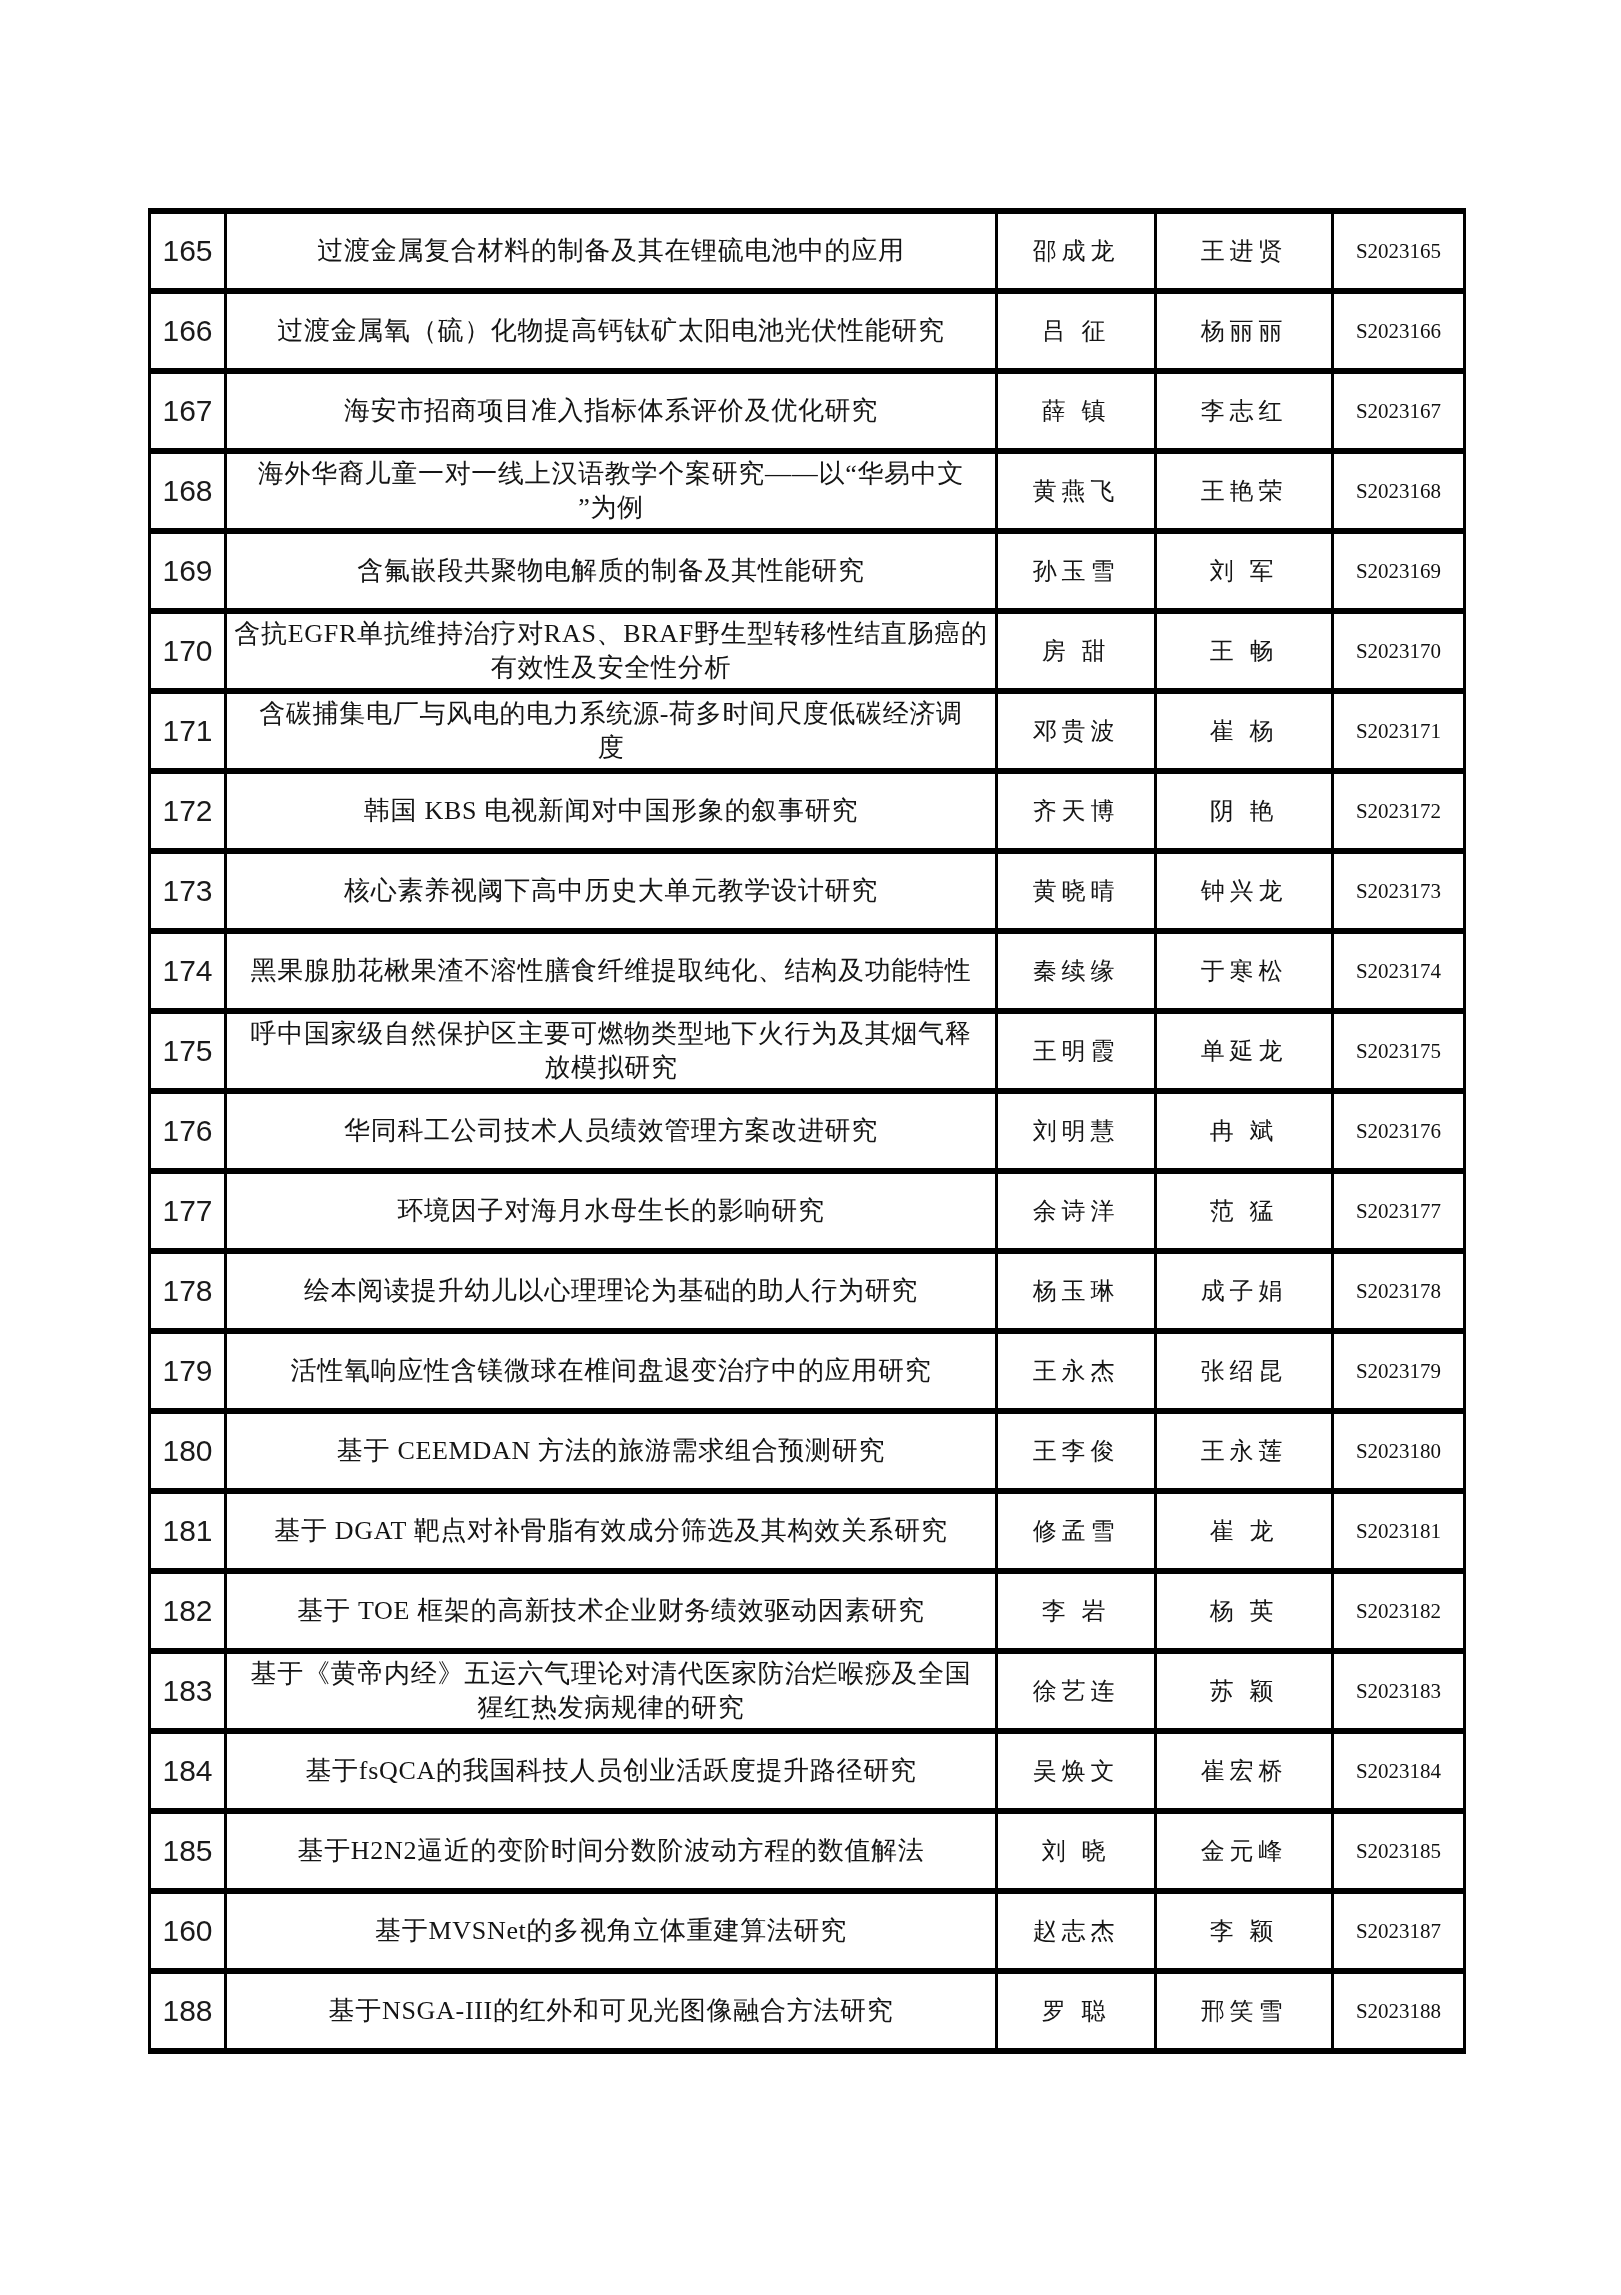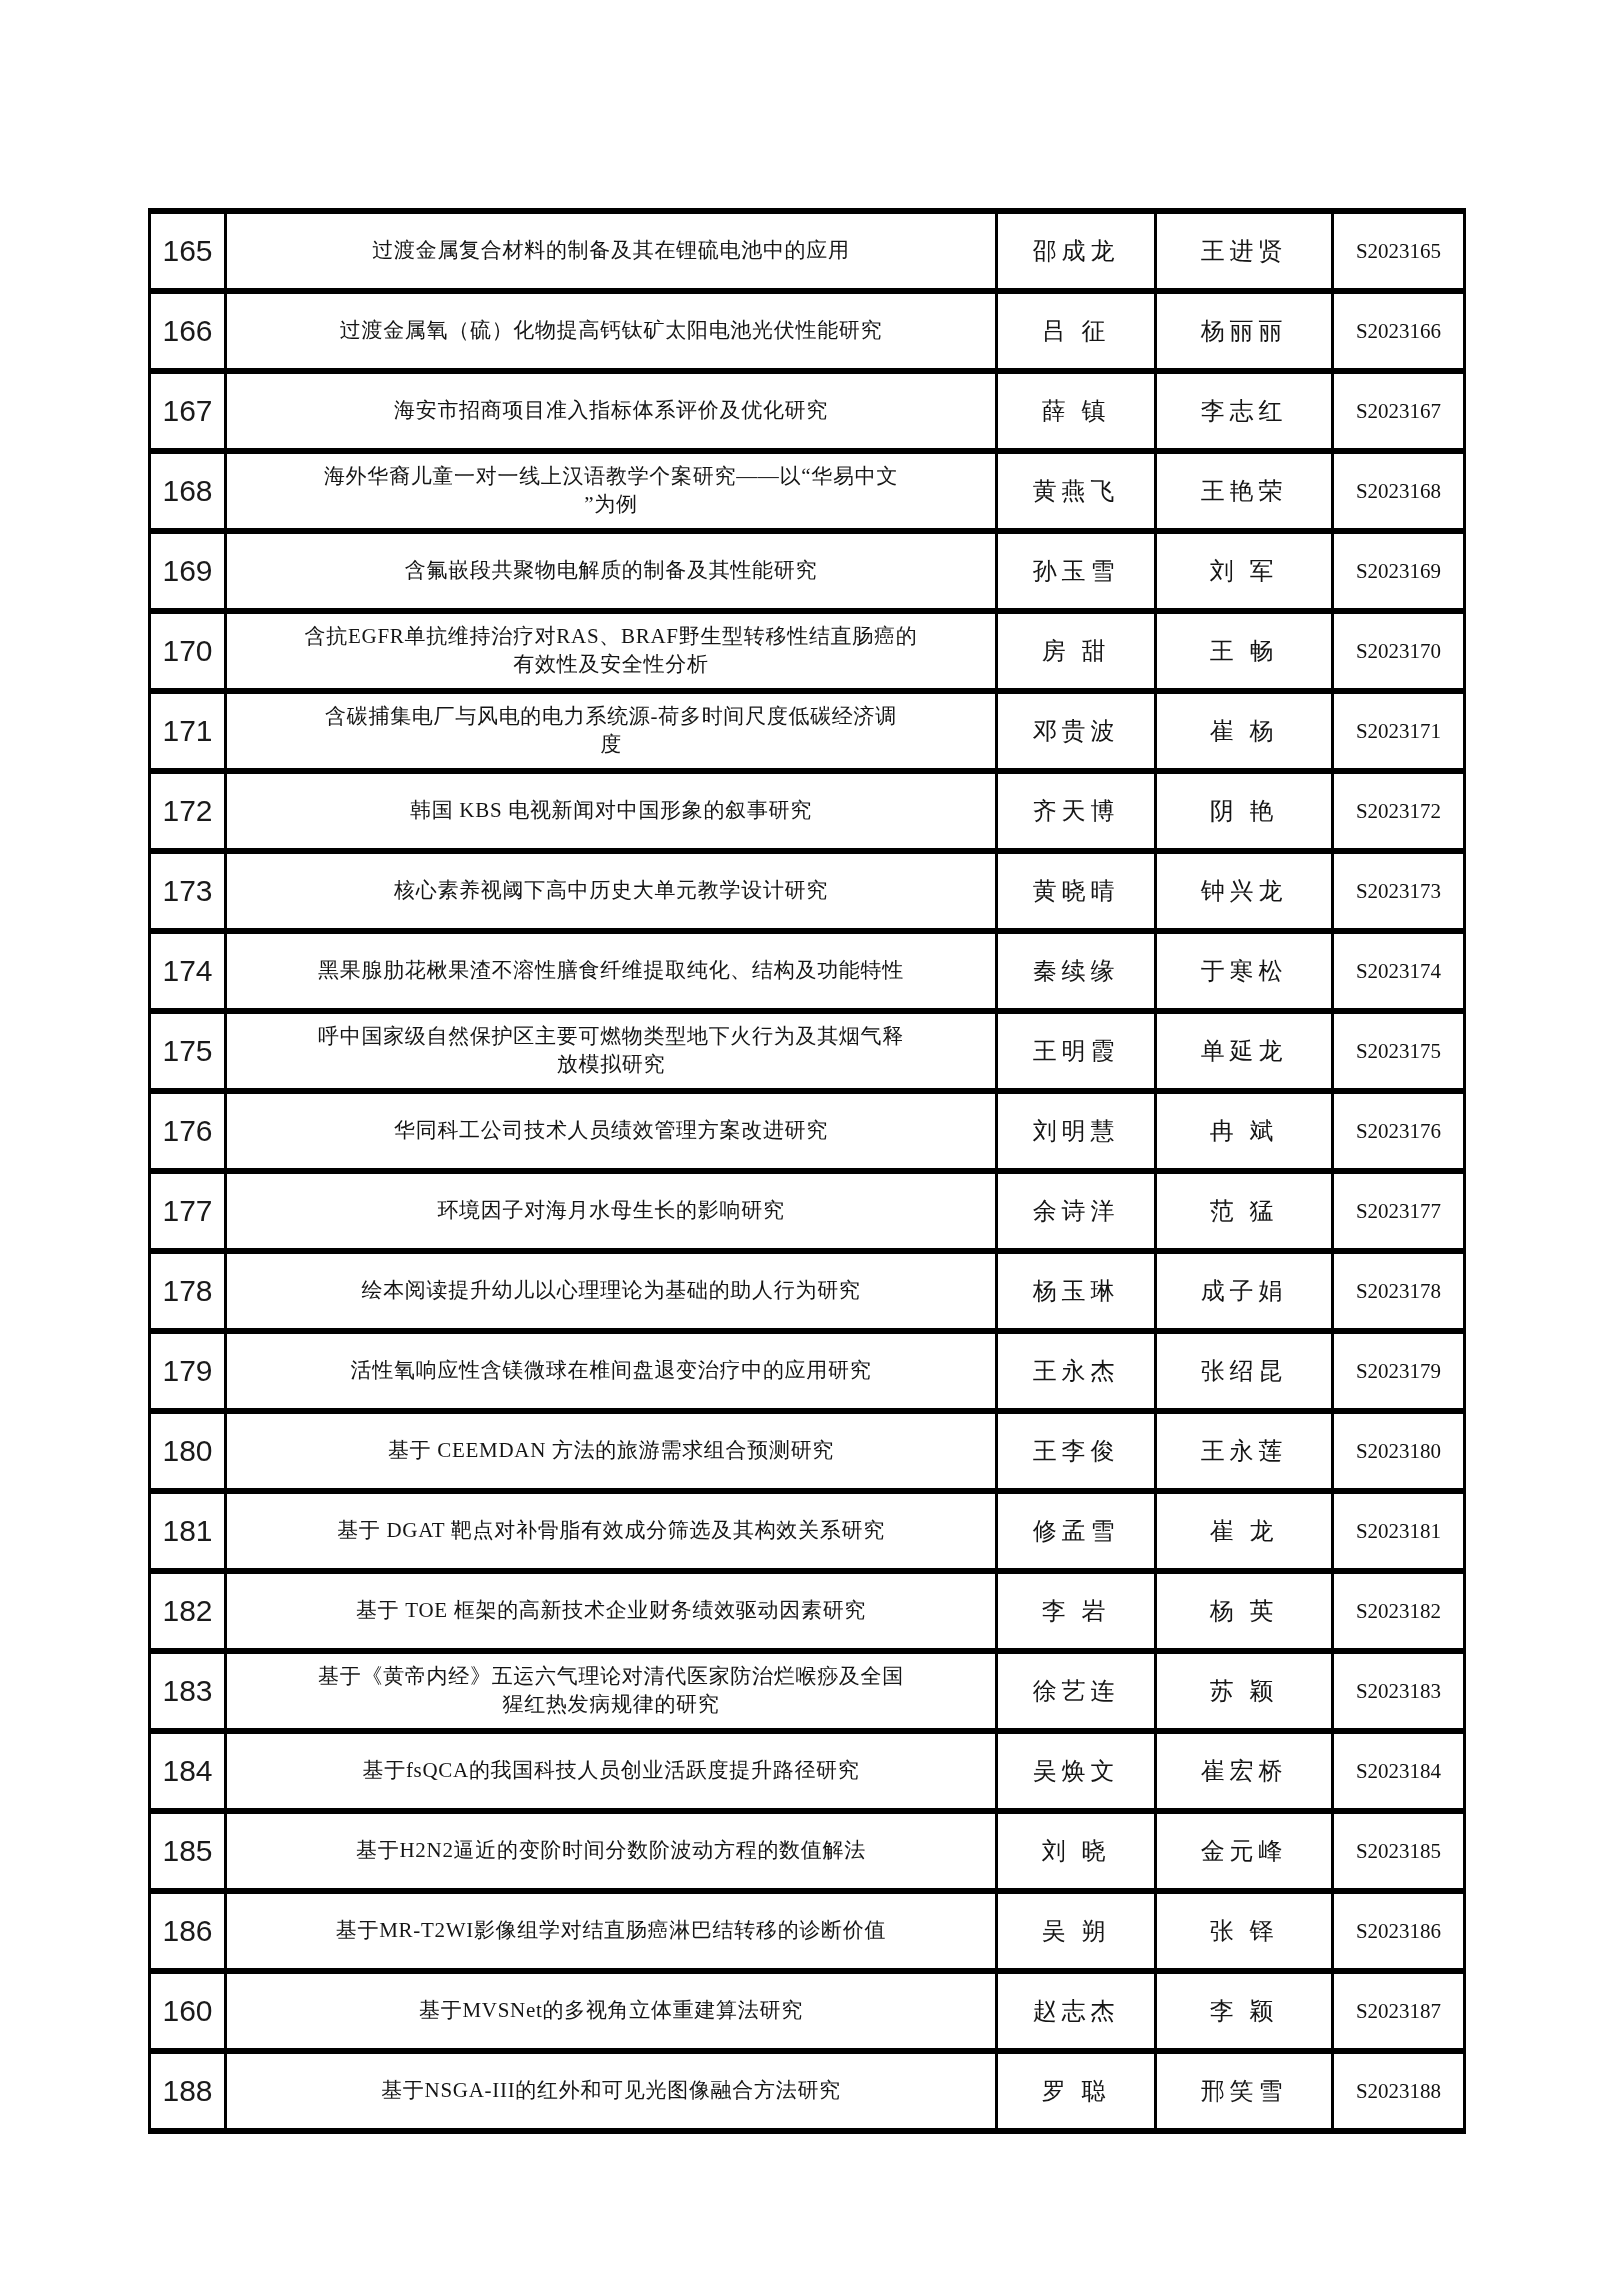--- a/index.html
+++ b/index.html
@@ -40,21 +40,21 @@
     overflow: hidden;
   }
   td.num {
     font-family: "Liberation Sans", sans-serif;
     font-size: 30px;
     text-align: center;
     color: #1a1a1a;
   }
   td.title {
     font-family: "Liberation Serif", serif;
-    font-size: 21px;
+    font-size: 26px;
     letter-spacing: 0.7px;
     line-height: 1.32;
     text-align: center;
     white-space: pre-line;
     padding: 0 4.1px;
     color: #151515;
   }
   td.name {
     font-family: "Liberation Serif", serif;
     font-size: 24px;
@@ -249,27 +249,20 @@
   </tr>
 
   <tr>
     <td class="num">185</td>
     <td class="title">基于H2N2逼近的变阶时间分数阶波动方程的数值解法</td>
     <td class="name">刘 晓</td>
     <td class="name">金元峰</td>
     <td class="code">S2023185</td>
   </tr>
 
-  <tr>
-    <td class="num">186</td>
-    <td class="title">基于MR-T2WI影像组学对结直肠癌淋巴结转移的诊断价值</td>
-    <td class="name">吴 朔</td>
-    <td class="name">张 铎</td>
-    <td class="code">S2023186</td>
-  </tr>
 
   <tr>
     <td class="num">160</td>
     <td class="title">基于MVSNet的多视角立体重建算法研究</td>
     <td class="name">赵志杰</td>
     <td class="name">李 颖</td>
     <td class="code">S2023187</td>
   </tr>
 
   <tr>

